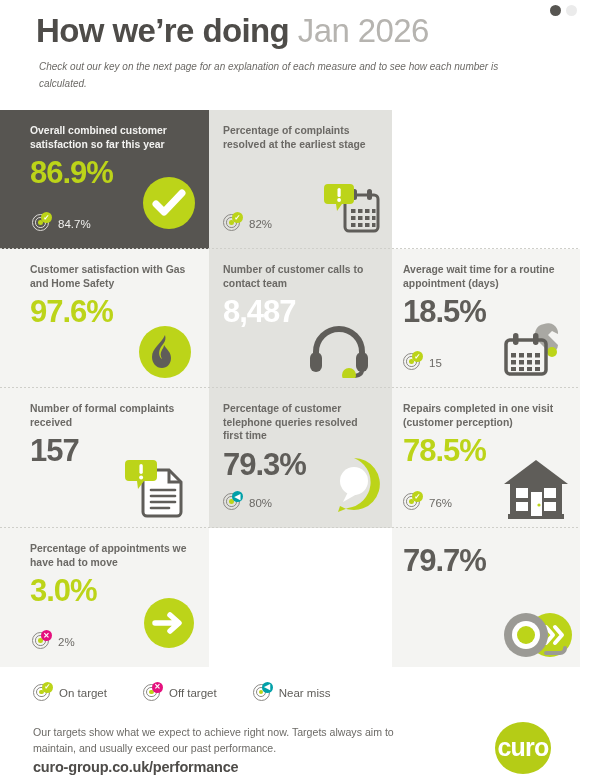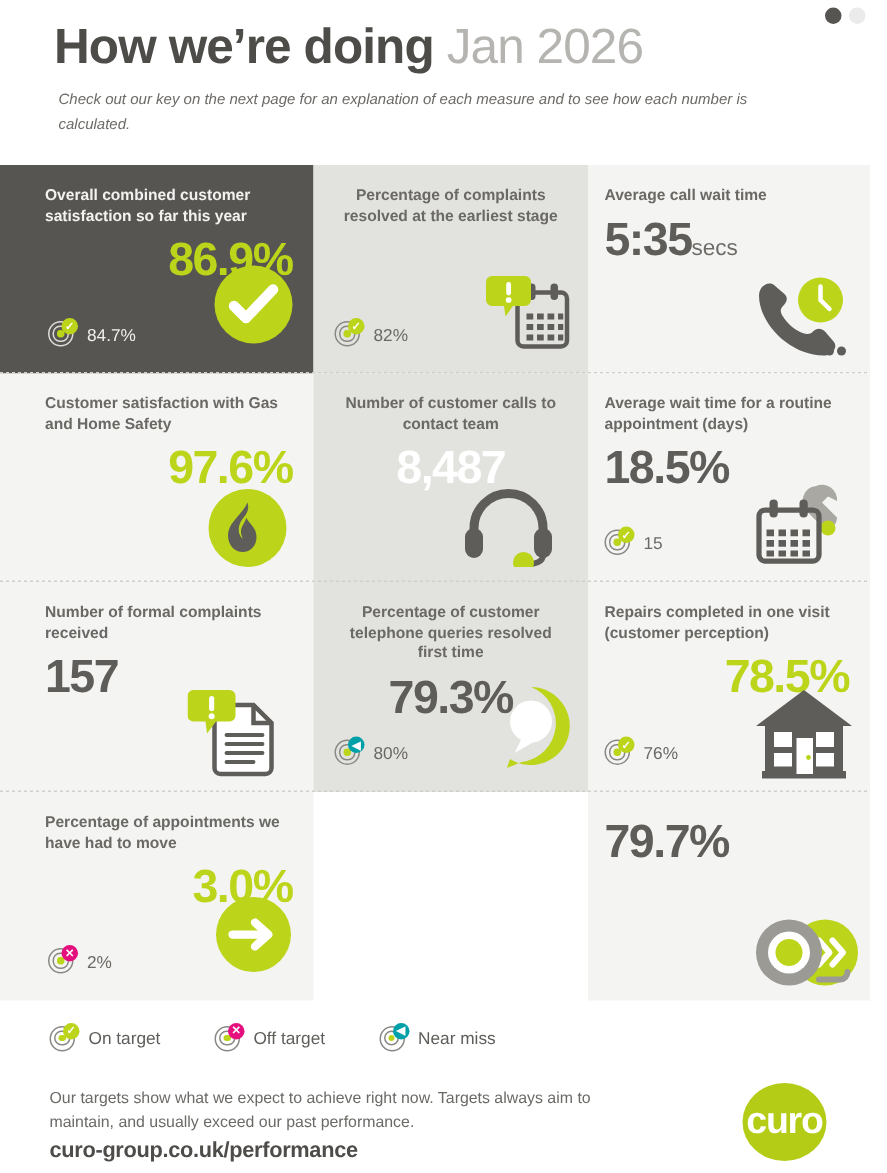--- a/index.html
+++ b/index.html
@@ -15,35 +15,35 @@
   .dot.active{background:#575551;}
   .dot.inactive{background:#ebebeb;}
   .title{position:absolute;left:36px;top:12px;font-size:33px;font-weight:bold;letter-spacing:-0.6px;color:#4e4c49;white-space:nowrap;}
   .title .period{font-weight:normal;color:#b6b4b0;}
   .subtitle{position:absolute;left:39px;top:59px;width:500px;font-size:10px;line-height:16.5px;color:#6c6a66;font-style:italic;}
 
   
   .grid{position:absolute;left:0;top:110px;width:580px;height:557px;}
   .card{position:absolute;box-sizing:border-box;padding:14px 14px 0 32px;overflow:hidden;}
   .card.c0{left:0;width:209px;padding-left:30px;}
-  .card.c1{left:209px;width:183px;padding-left:14px;text-align:center;}
+  .card.c1{left:209px;width:183px;padding-left:14px;}
   .card.c2{left:392px;width:188px;padding-left:11px;}
   .r0{top:0;height:139px;}
   .r1{top:139px;height:139px;}
   .r2{top:278px;height:140px;}
   .r3{top:418px;height:139px;}
 
   .bg-light{background:#f4f4f2;}
   .bg-mid{background:#e2e2de;}
   .bg-dark{background:#575551;}
 
   .card .label{font-size:10.4px;line-height:13.5px;font-weight:600;color:#6b6965;margin:0 0 3px 0;max-width:165px;}
   .card.dark .label{color:#f2f2f0;}
   .card .value{font-size:31px;font-weight:bold;letter-spacing:-1px;line-height:38px;color:#5f5d59;margin:0;}
-  .card .value.green{color:#bcd419;text-align:right;}
+  .card .value.green{color:#bcd419;}
   .card .value.white{color:#ffffff;}
   .card .value .unit{font-size:15px;font-weight:normal;letter-spacing:0;color:#6e6c68;}
 
   .target{position:absolute;bottom:16px;left:32px;display:flex;align-items:center;gap:7px;}
   .card.c1 .target{left:14px;}
   .card.c2 .target{left:11px;}
   .target .tval{font-size:11.5px;color:#6b6965;}
   .card.dark .target .tval{color:#f0f0ee;}
 
   .tgt-ico{position:relative;width:19px;height:19px;flex:none;}
@@ -137,31 +137,20 @@
           <rect x="34" y="44" width="4.5" height="4"></rect>
         <rect x="41" y="44" width="4.5" height="4"></rect>
           <rect x="48" y="44" width="3.5" height="4"></rect>
       </g>
       <path d="M4 5 h22 a4 4 0 0 1 4 4 v12 a4 4 0 0 1 -4 4 h-8 l-5 7 l-1 -7 h-8 a4 4 0 0 1 -4 -4 v-12 a4 4 0 0 1 4 -4 z" fill="#bcd419"></path>
       <rect x="13.5" y="9" width="3.2" height="9" rx="1.6" fill="#fff"></rect>
       <circle cx="15.1" cy="21" r="1.9" fill="#fff"></circle>
     </svg>
   </div>
 
-  <div class="card c2 r0 bg-light">
-    <div class="label">Average call wait time</div>
-    <div class="value"><span>5:35</span><span class="unit">secs</span></div>
-    <svg class="art" style="right:16px;bottom:8px;" width="66" height="58" viewBox="0 0 66 58">
-      <path d="M8 14 c0 -6 6 -10 10 -7 l7 6 c3 3 1 6 -1 8 c-2 2 -2 4 0 7 c3 5 8 9 13 11 c3 1 5 1 7 -1 c2 -2 5 -3 8 0 l6 7 c3 4 -2 9 -7 9 c-22 0 -43 -21 -43 -40 z" fill="#5f5d59"></path>
-      <circle cx="49" cy="17" r="15" fill="#bcd419"></circle>
-      <path d="M49 8 v9 l6 6" stroke="#fff" stroke-width="3" fill="none" stroke-linecap="round"></path>
-      <circle cx="55" cy="51" r="3" fill="#5f5d59"></circle>
-      <circle cx="63" cy="51" r="3" fill="#5f5d59"></circle>
-    </svg>
-  </div>
   <div class="dotsep" style="top:138px;"></div>
 
   <div class="card c0 r1 bg-light">
     <div class="label">Customer satisfaction with Gas and Home Safety</div>
     <div class="value green">97.6%</div>
     <svg class="art" style="right:14px;bottom:6px;" width="60" height="60" viewBox="0 0 60 60">
       <circle cx="30" cy="30" r="26" fill="#bcd419"></circle>
       <path d="M30 13 c2 7 -3 9 -5 14 c-2 5 0 9 2 10 c-4 -7 2 -10 2 -14 c3 5 7 7 7 13 c0 6 -4 10 -9 10 c-6 0 -10 -5 -10 -11 c0 -9 9 -13 13 -22 z" fill="#5f5d59"></path>
     </svg>
   </div>

